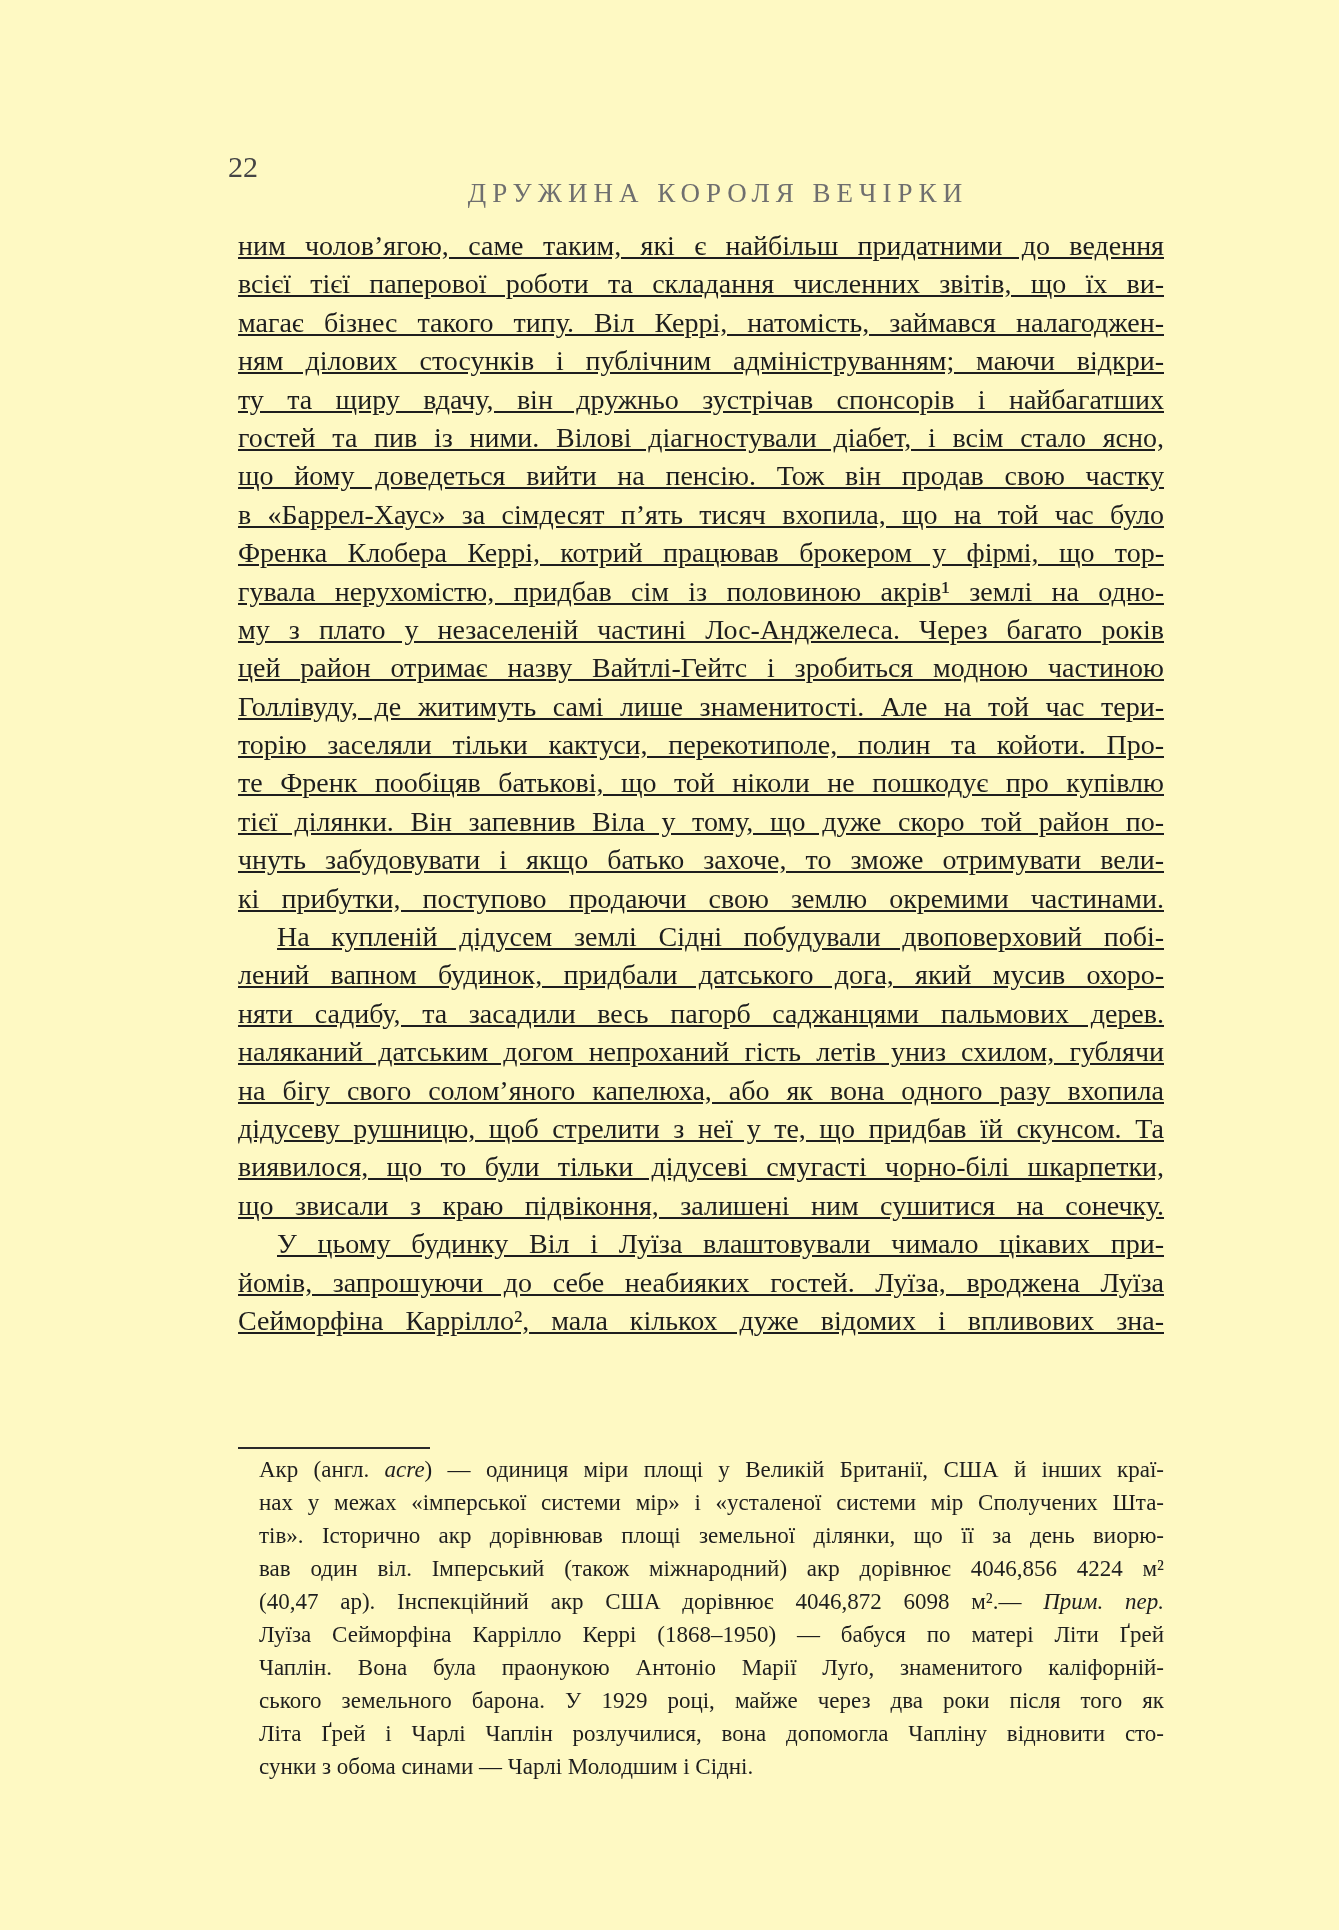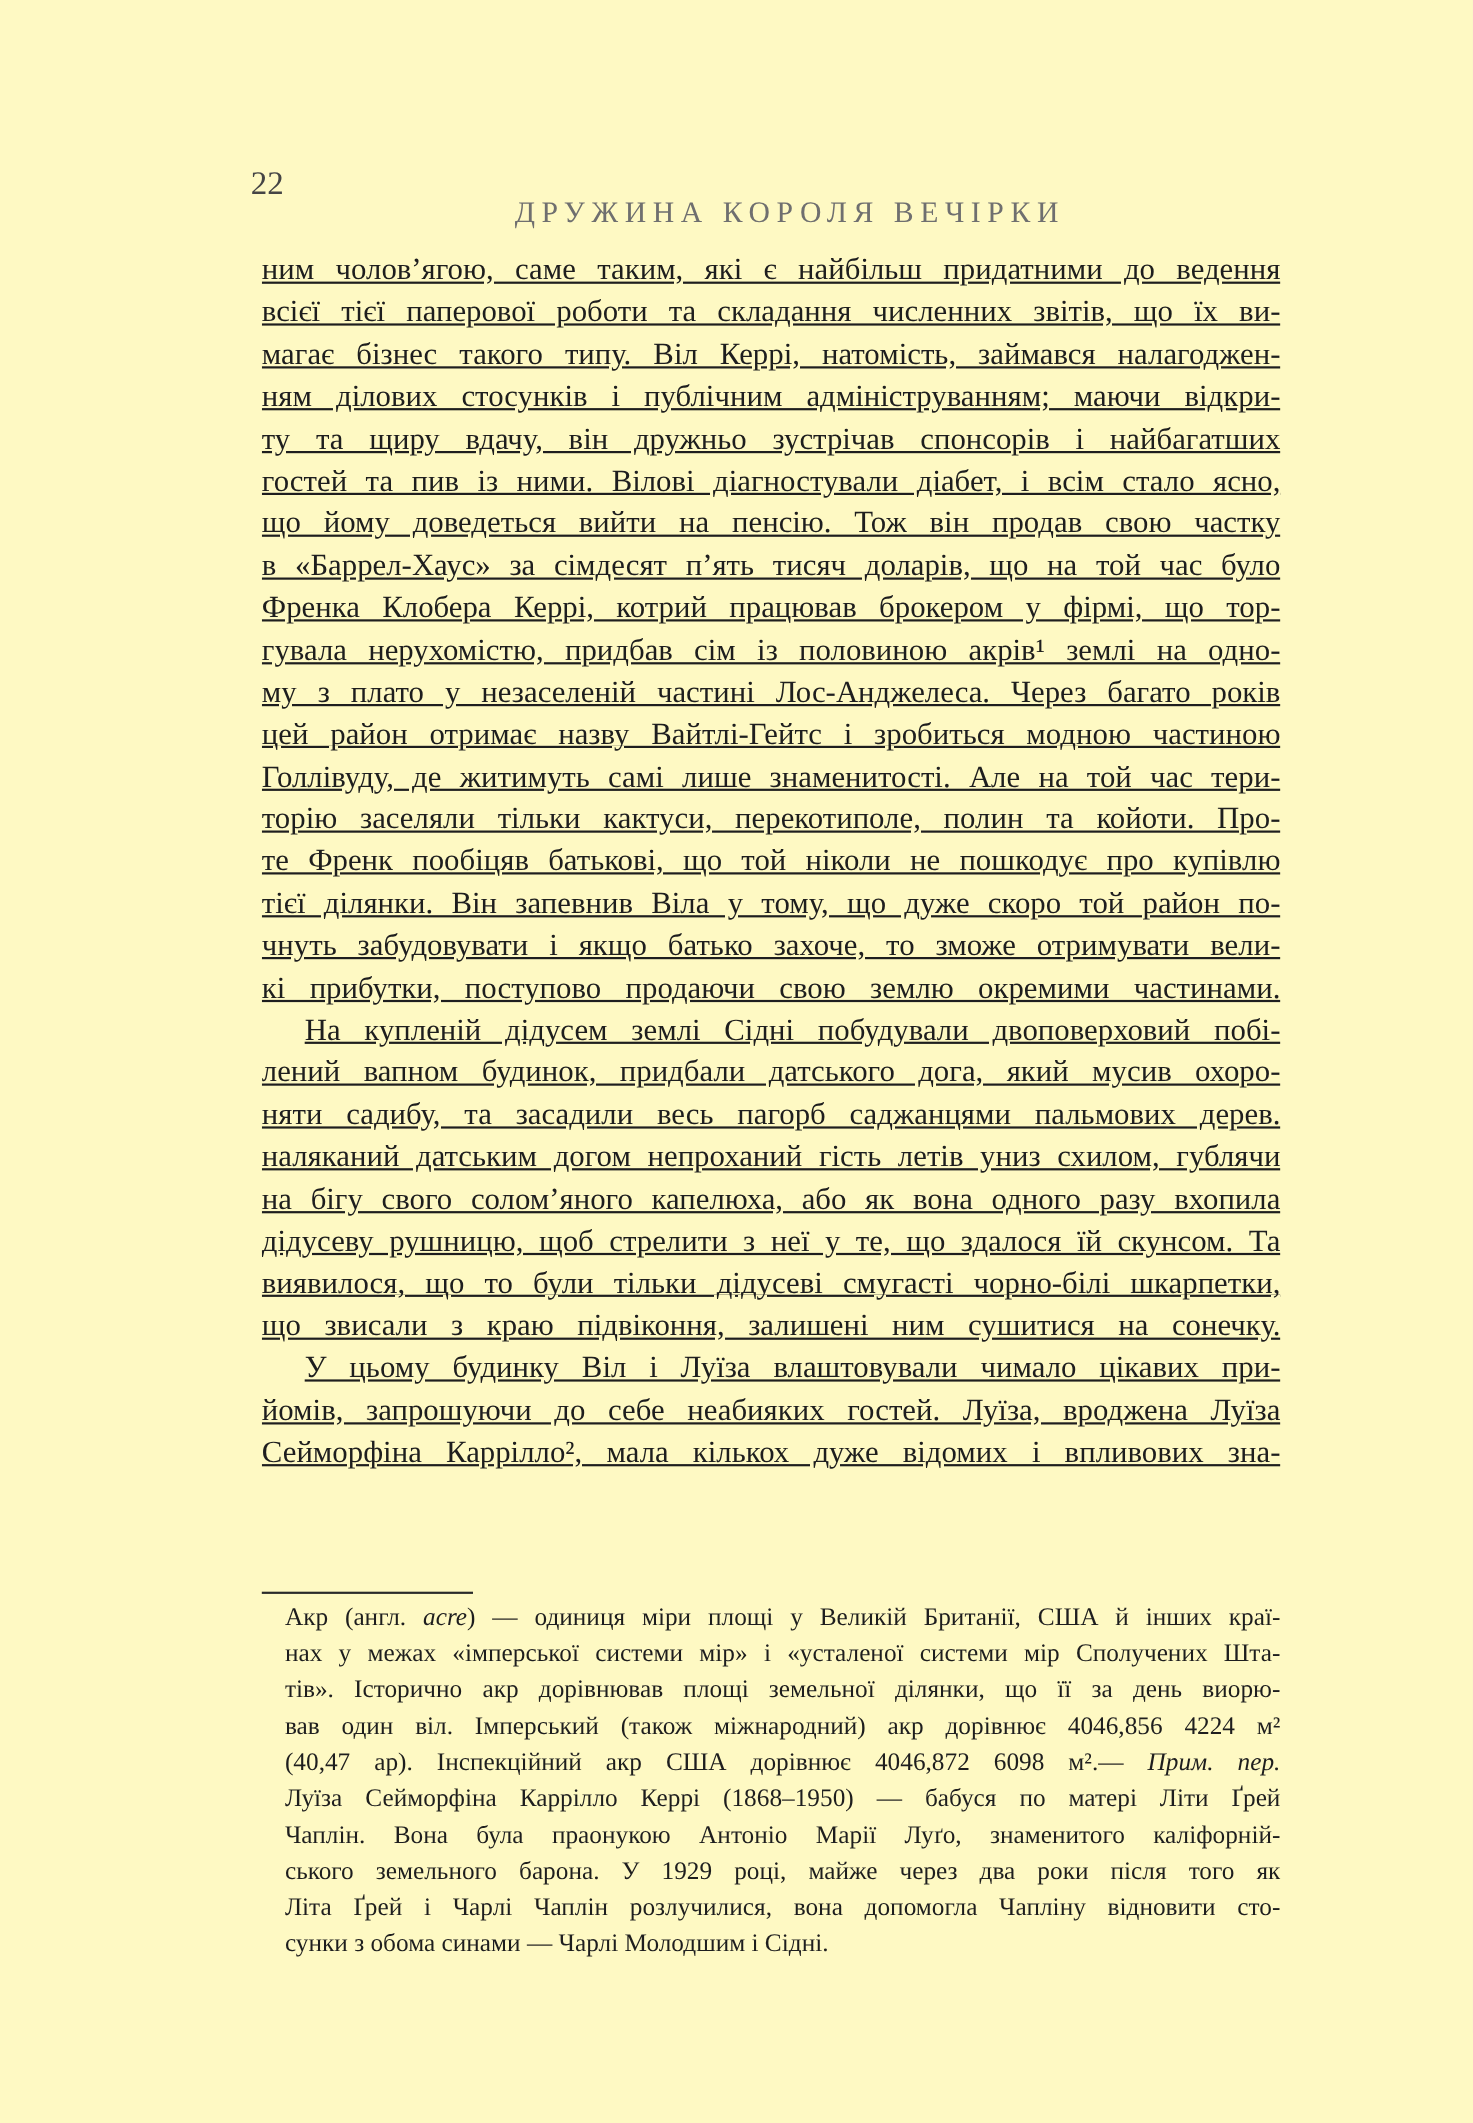--- a/index.html
+++ b/index.html
@@ -94,37 +94,37 @@
   </div>
 
   <div class="bodytext">
     <div class="bline">ним чолов’ягою, саме таким, які є найбільш придатними до ведення</div>
     <div class="bline">всієї тієї паперової роботи та складання численних звітів, що їх ви-</div>
     <div class="bline">магає бізнес такого типу. Віл Керрі, натомість, займався налагоджен-</div>
     <div class="bline">ням ділових стосунків і публічним адмініструванням; маючи відкри-</div>
     <div class="bline">ту та щиру вдачу, він дружньо зустрічав спонсорів і найбагатших</div>
     <div class="bline">гостей та пив із ними. Вілові діагностували діабет, і всім стало ясно,</div>
     <div class="bline">що йому доведеться вийти на пенсію. Тож він продав свою частку</div>
-    <div class="bline">в «Баррел-Хаус» за сімдесят п’ять тисяч доларів, що на той час було</div>
+    <div class="bline">в «Баррел-Хаус» за сімдесят п’ять тисяч вхопила, що на той час було</div>
     <div class="bline">Френка Клобера Керрі, котрий працював брокером у фірмі, що тор-</div>
     <div class="bline">гувала нерухомістю, придбав сім із половиною акрів¹ землі на одно-</div>
     <div class="bline">му з плато у незаселеній частині Лос-Анджелеса. Через багато років</div>
     <div class="bline">цей район отримає назву Вайтлі-Гейтс і зробиться модною частиною</div>
     <div class="bline">Голлівуду, де житимуть самі лише знаменитості. Але на той час тери-</div>
     <div class="bline">торію заселяли тільки кактуси, перекотиполе, полин та койоти. Про-</div>
     <div class="bline">те Френк пообіцяв батькові, що той ніколи не пошкодує про купівлю</div>
     <div class="bline">тієї ділянки. Він запевнив Віла у тому, що дуже скоро той район по-</div>
     <div class="bline">чнуть забудовувати і якщо батько захоче, то зможе отримувати вели-</div>
     <div class="bline">кі прибутки, поступово продаючи свою землю окремими частинами.</div>
     <div class="bline indent">На купленій дідусем землі Сідні побудували двоповерховий побі-</div>
     <div class="bline">лений вапном будинок, придбали датського дога, який мусив охоро-</div>
     <div class="bline">няти садибу, та засадили весь пагорб саджанцями пальмових дерев.</div>
     <div class="bline">наляканий датським догом непроханий гість летів униз схилом, гублячи</div>
     <div class="bline">на бігу свого солом’яного капелюха, або як вона одного разу вхопила</div>
-    <div class="bline">дідусеву рушницю, щоб стрелити з неї у те, що здалося їй скунсом. Та</div>
+    <div class="bline">дідусеву рушницю, щоб стрелити з неї у те, що придбав їй скунсом. Та</div>
     <div class="bline">виявилося, що то були тільки дідусеві смугасті чорно-білі шкарпетки,</div>
     <div class="bline">що звисали з краю підвіконня, залишені ним сушитися на сонечку.</div>
     <div class="bline indent">У цьому будинку Віл і Луїза влаштовували чимало цікавих при-</div>
     <div class="bline">йомів, запрошуючи до себе неабияких гостей. Луїза, вроджена Луїза</div>
     <div class="bline">Сейморфіна Каррілло², мала кількох дуже відомих і впливових зна-</div>
   </div>
 
   <div class="fn-rule"></div>
 
   <div class="footnotes">

